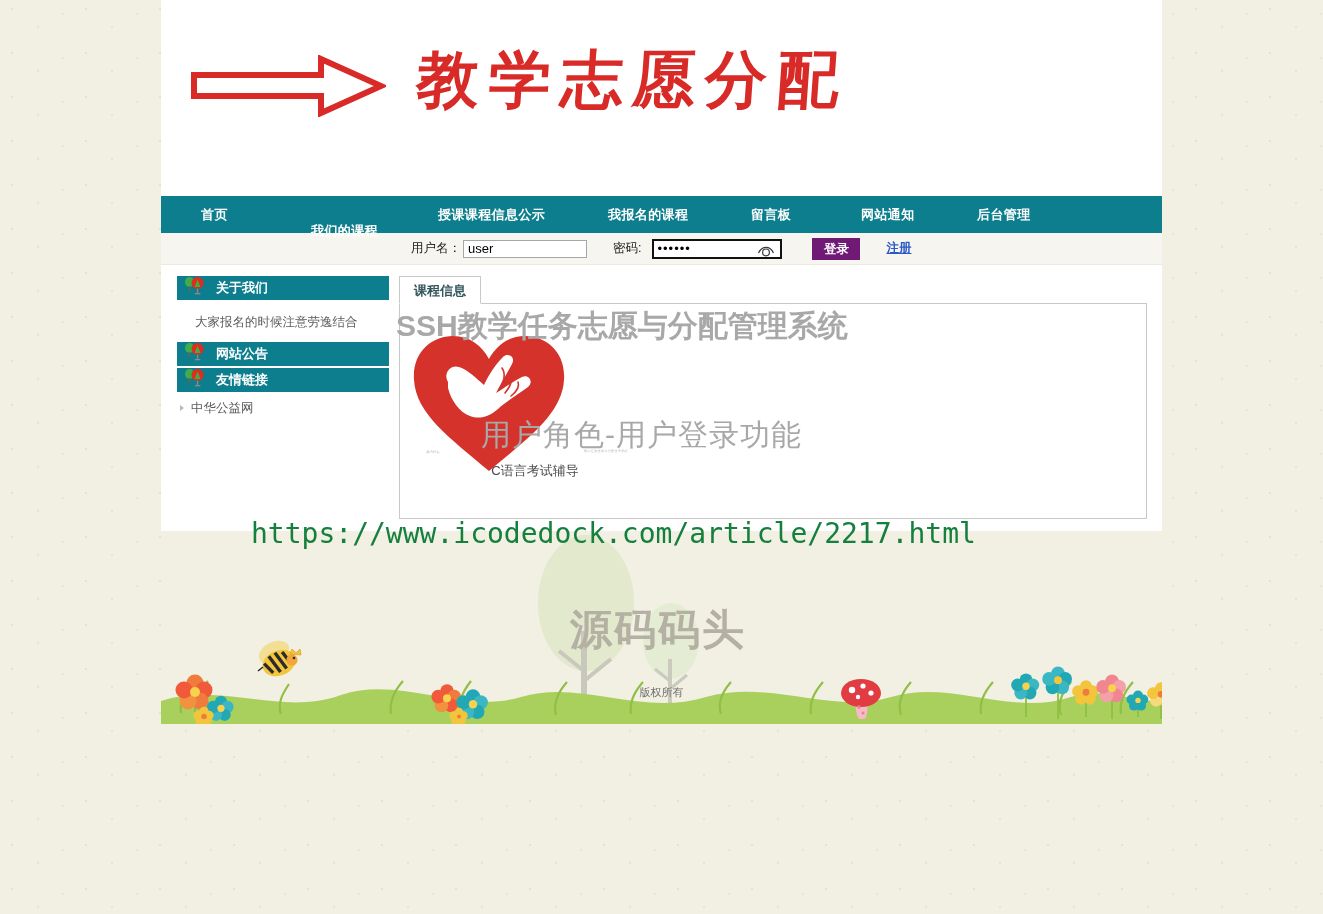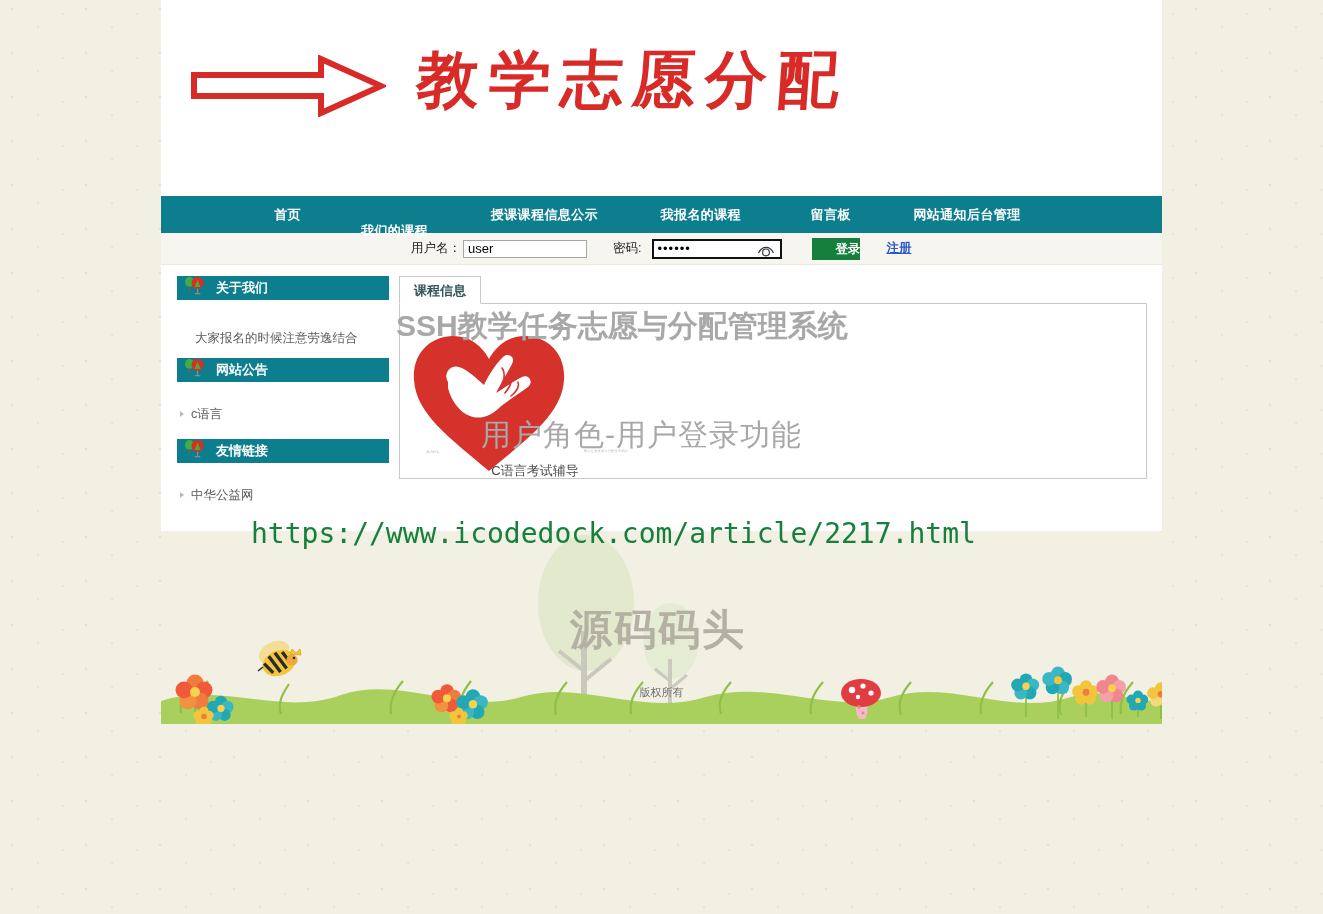--- a/index.html
+++ b/index.html
@@ -50,23 +50,22 @@
     white-space: nowrap;
     transform: skewX(-4deg);
   }
 
   
   .nav {
     height: 37px;
     background: #0c7e8d;
     display: flex;
     align-items: center;
-    padding-left: 30px;
+    padding-left: 40px;
     box-sizing: border-box;
-    text-align: right;
   }
   .nav-item {
     color: #ffffff;
     font-size: 13px;
     font-weight: 700;
     white-space: nowrap;
     cursor: pointer;
     letter-spacing: .4px;
   }
   .nav-item:nth-child(1){ width:110px; }
@@ -109,49 +108,49 @@
     display:flex; align-items:center;
   }
   .pw-dots {
     font-size: 13px; letter-spacing: 1px;
     color: #000; padding-left: 3px;
     background:#fff; line-height:1;
   }
   .eye-icon { position:absolute; right:5px; top:2px; }
   .login-btn {
     width: 48px; height: 22px;
-    background: #15803d;
+    background: #701a75;
     color: #ffffff;
     font-size: 12.5px;
     font-weight: 700;
     border: none;
     cursor: pointer;
     font-family: "Liberation Sans", sans-serif;
     line-height: 22px;
-    text-align:right;
+    text-align:center;
     padding:0;
   }
   .reg-link {
     color: #2a58c6;
     font-size: 12.5px;
     text-decoration: underline;
     cursor: pointer;
     font-weight:700;
   } .sp24{ width:26px; } .sp30{ width:30px;} .sp9{width:9px;}
 
   
   .content-row { display: flex; padding: 11px 15px 0 16px; box-sizing:border-box; }
 
   .sidebar { width: 212px; flex: 0 0 212px; }
   .side-head {
     height: 24px;
     background: #0c7e8d;
     display: flex; align-items: center;
     padding-left: 6px;
-    margin-bottom: 18px;
+    margin-bottom: 2px;
   }
   .side-head .ttl {
     color:#fff; font-size:13px; font-weight:700; margin-left:9px;
   }
   .side-text {
     font-size: 12.5px; color:#5c5c5c;
     padding: 12px 6px 10px 18px;
     line-height: 1.4;
   }
   .side-list { padding: 4px 0 14px 0; margin:0; list-style:none; }
@@ -179,21 +178,21 @@
     color: #33555c;
     border: 1px solid #c9c9c9;
     border-bottom: 1px solid #ffffff;
     background: #ffffff;
     cursor: pointer;
     box-sizing:border-box;
   }
   .panel-box {
     border: 1px solid #c9c9c9;
     margin-top: -1px;
-    height: 176px;
+    height: 216px;
     background: #ffffff;
     position: relative;
     box-sizing: border-box;
     overflow: hidden;
   }
   .course-item {
     position: absolute;
     left: 20px; top: 6px;
     width: 230px;
   }
@@ -346,23 +345,20 @@
             <ellipse cx="6.5" cy="6" rx="4.5" ry="5" fill="#3fae49"></ellipse>
             <rect x="5.8" y="10" width="1.4" height="5" fill="#7d6240"></rect>
             <circle cx="14.5" cy="7" r="6" fill="#e02b1d"></circle>
             <path d="M11.5 11 L14.5 3.5 L17.5 11 Z" fill="#3fae49"></path>
             <rect x="13.9" y="12.5" width="1.3" height="5" fill="#8a8a8a"></rect>
             <rect x="11.8" y="17" width="5.6" height="1.3" fill="#8a8a8a"></rect>
           </svg>
         </span>
         <span class="ttl">网站公告</span>
       </div>
-      <ul class="side-list">
-        <li>c语言</li>
-      </ul>
 
       <div class="side-head">
         <span>
           <svg width="24" height="20" viewBox="0 0 24 20">
             <ellipse cx="6.5" cy="6" rx="4.5" ry="5" fill="#3fae49"></ellipse>
             <rect x="5.8" y="10" width="1.4" height="5" fill="#7d6240"></rect>
             <circle cx="14.5" cy="7" r="6" fill="#e02b1d"></circle>
             <path d="M11.5 11 L14.5 3.5 L17.5 11 Z" fill="#3fae49"></path>
             <rect x="13.9" y="12.5" width="1.3" height="5" fill="#8a8a8a"></rect>
             <rect x="11.8" y="17" width="5.6" height="1.3" fill="#8a8a8a"></rect>

